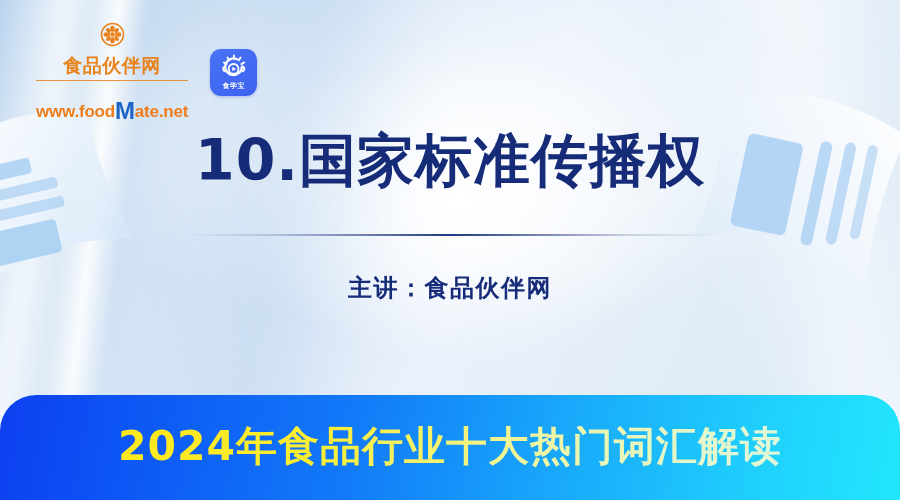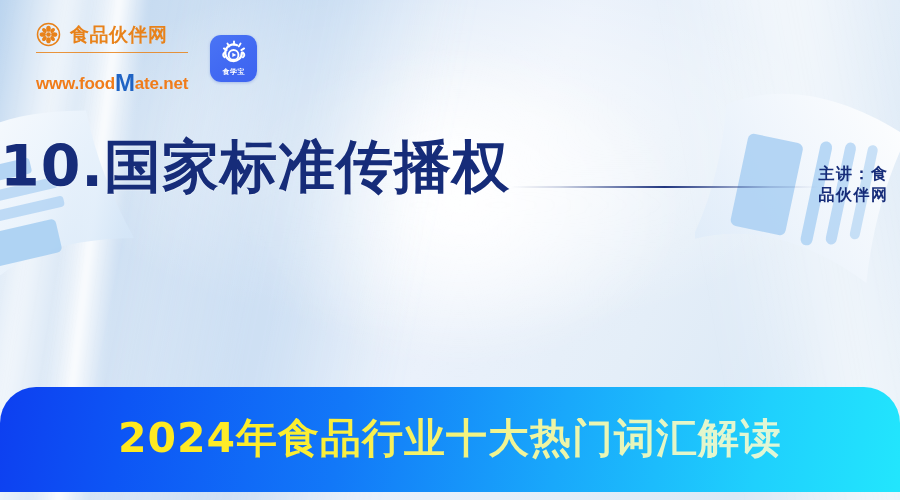--- a/index.html
+++ b/index.html
@@ -59,21 +59,21 @@
 
   
   .doc { position:absolute; pointer-events:none; }
   .doc-left  { left:-62px; top:88px;  width:220px; height:230px; }
   .doc-right { right:-10px; top:74px; width:215px; height:230px; }
 
   
   .header { position:absolute; left:36px; top:22px; display:flex; align-items:center; gap:22px; }
 
   .fm-logo { display:flex; flex-direction:column; gap:2px; }
-  .fm-top  { display:flex; align-items:center; gap:9px; }
+  .fm-top  { display:flex; align-items:center; gap:9px;flex-direction:column; }
   .fm-mark { width:25px; height:25px; flex:0 0 auto; }
   .fm-cn {
     font-size:19px; font-weight:bold; color:#E8821A;
     letter-spacing:0.5px; line-height:1;
     font-family:"DejaVu Sans","Liberation Sans",sans-serif;
   }
   .fm-rule { height:1px; background:#E8821A; opacity:.85; margin-top:3px; }
   .fm-url {
     font-size:17px; font-weight:bold; color:#F07C1A; line-height:1.05;
     letter-spacing:-0.2px; white-space:nowrap; margin-top:15px;
@@ -92,47 +92,47 @@
   .app-icon svg { display:block; }
   .app-icon-label {
     font-size:7px; color:#FFFFFF; font-weight:bold; letter-spacing:.4px;
     margin-top:1px; line-height:1;
     font-family:"DejaVu Sans","Liberation Sans",sans-serif;
   }
 
   
   .body-wrap {
     position:absolute; left:0; right:0; top:128px;
-    display:flex; flex-direction:row; align-items:center;
+    display:flex; flex-direction:column; align-items:center;
   }
   .main-title {
     font-size:57px; font-weight:bold; color:#162C79;
     letter-spacing:1px; line-height:1.15; white-space:nowrap;
     font-family:"DejaVu Sans","Liberation Sans",sans-serif;
     text-shadow:0 1px 0 rgba(255,255,255,.35);
   }
   .divider {
     width:530px; height:2px; margin-top:40px;
     background:linear-gradient(to right,
       rgba(22,44,121,0) 0%,
       rgba(22,44,121,0.18) 16%,
       rgba(22,44,121,0.95) 50%,
       rgba(22,44,121,0.18) 84%,
       rgba(22,44,121,0) 100%);
   }
   .subtitle {
     margin-top:36px;
-    font-size:16px; font-weight:bold; color:#162C79;
+    font-size:24px; font-weight:bold; color:#162C79;
     letter-spacing:1.5px;
     font-family:"DejaVu Sans","Liberation Sans",sans-serif;
   }
 
   
   .banner {
-    position:absolute; left:0; right:0; bottom:8px; height:105px;
+    position:absolute; left:0; right:0; bottom:0; height:105px;
     border-top-left-radius:36px; border-top-right-radius:36px;
     background:linear-gradient(100deg,
       #0D3FF0 0%,
       #0D55F5 14%,
       #1278F8 38%,
       #19A8FB 62%,
       #1FD0FD 84%,
       #22E6FD 100%);
     display:flex; align-items:center; justify-content:center;
     overflow:hidden;

